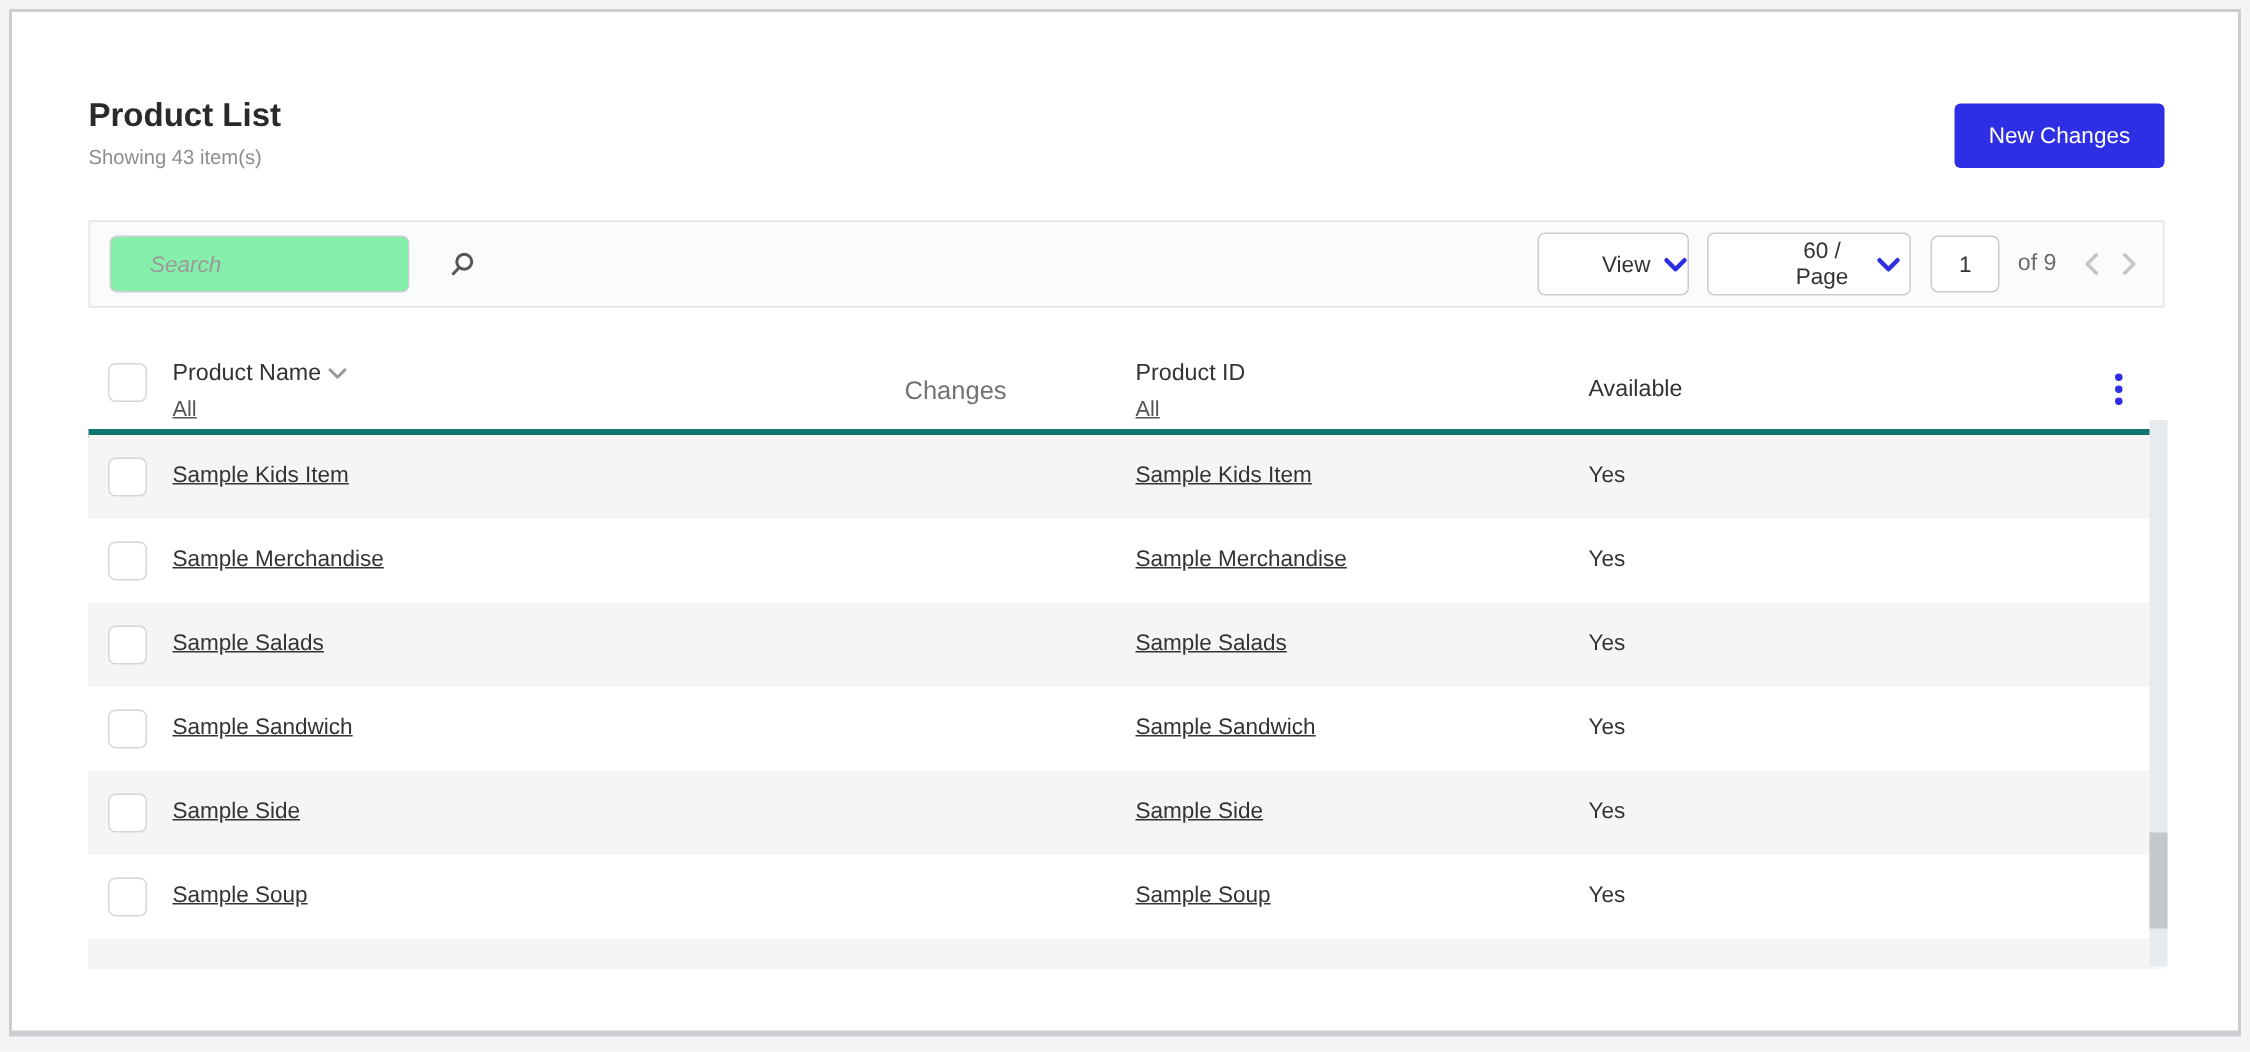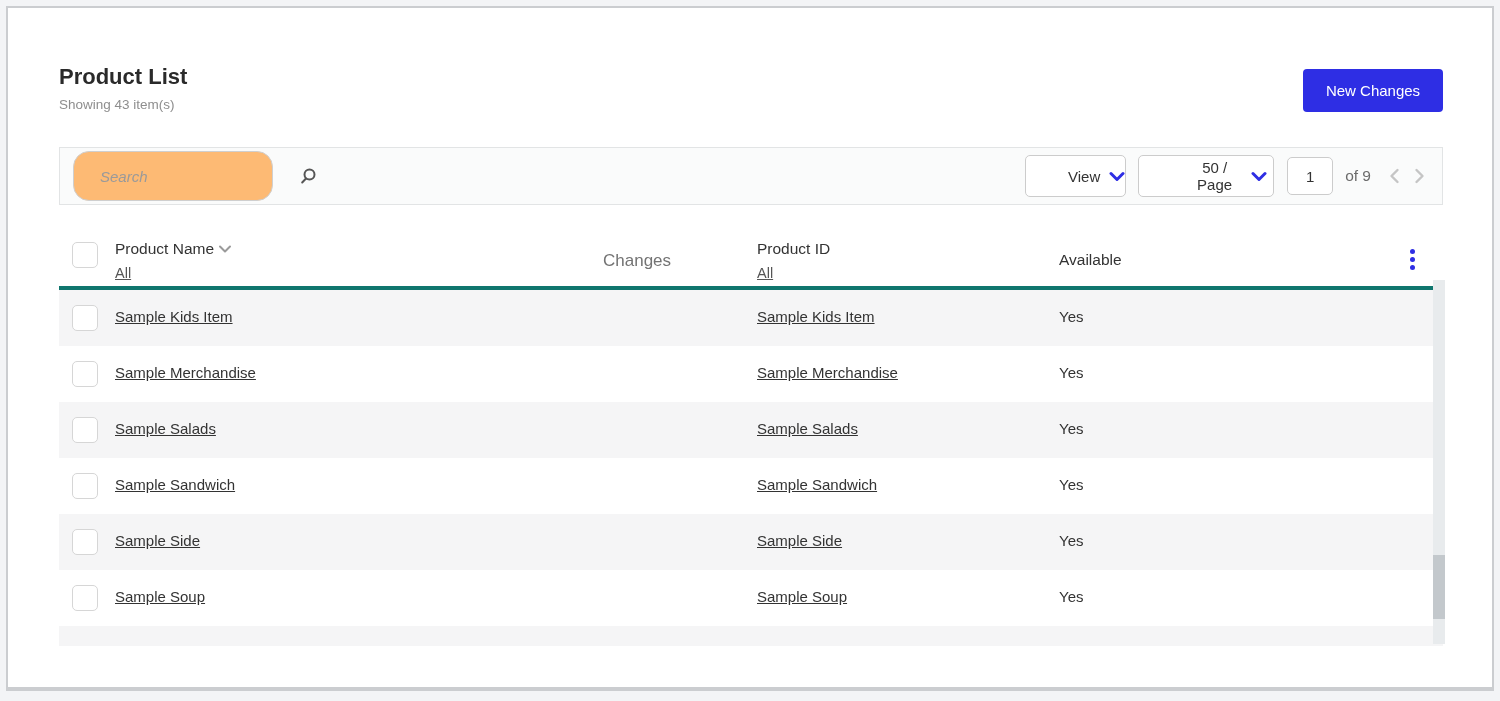--- a/index.html
+++ b/index.html
@@ -26,22 +26,22 @@
     font-size:15px; font-family:inherit; cursor:pointer;
   }
   
   .toolbar {
     position:absolute; left:51px; right:49px; top:139px; height:58px;
     background:#fafbfb; border:1px solid #e2e4e5;
     display:flex; align-items:center; justify-content:space-between;
     padding:0 13px;
   }
   .search-wrap {
-    width:200px; height:50px; background:#fdba74;
-    border:1px solid #cfcfcf; border-radius:16px;
+    width:200px; height:38px; background:#86efac;
+    border:1px solid #cfcfcf; border-radius:5px;
     display:flex; align-items:center;
   }
   .search-input {
     flex:1; border:none; outline:none; background:transparent;
     padding:0 0 0 26px; font-size:15px; font-family:inherit; color:#444;
   }
   .search-input::placeholder { color:#9a9a9a; font-style:italic; }
   .search-icon { margin-right:13px; display:flex; }
   .toolbar-right { display:flex; align-items:center; }
   .dd-button {
@@ -121,21 +121,21 @@
     <div class="toolbar-right">
       <button class="dd-button view-button">
         <span>View</span>
         <span style="display:flex">
           <svg width="16" height="11" viewBox="0 0 16 11">
             <polyline points="2,2.5 8,8.5 14,2.5" fill="none" stroke="#2e2ee4" stroke-width="3" stroke-linecap="round" stroke-linejoin="round"></polyline>
           </svg>
         </span>
       </button>
       <button class="dd-button perpage-button">
-        <span>50 / Page</span>
+        <span>60 / Page</span>
         <span style="display:flex">
           <svg width="16" height="11" viewBox="0 0 16 11">
             <polyline points="2,2.5 8,8.5 14,2.5" fill="none" stroke="#2e2ee4" stroke-width="3" stroke-linecap="round" stroke-linejoin="round"></polyline>
           </svg>
         </span>
       </button>
       <input class="page-input" type="text" value="1" style="">
       <span class="of-label">of 9</span>
       <span class="pager-chevron">
         <svg width="15" height="16" viewBox="0 0 15 16">

